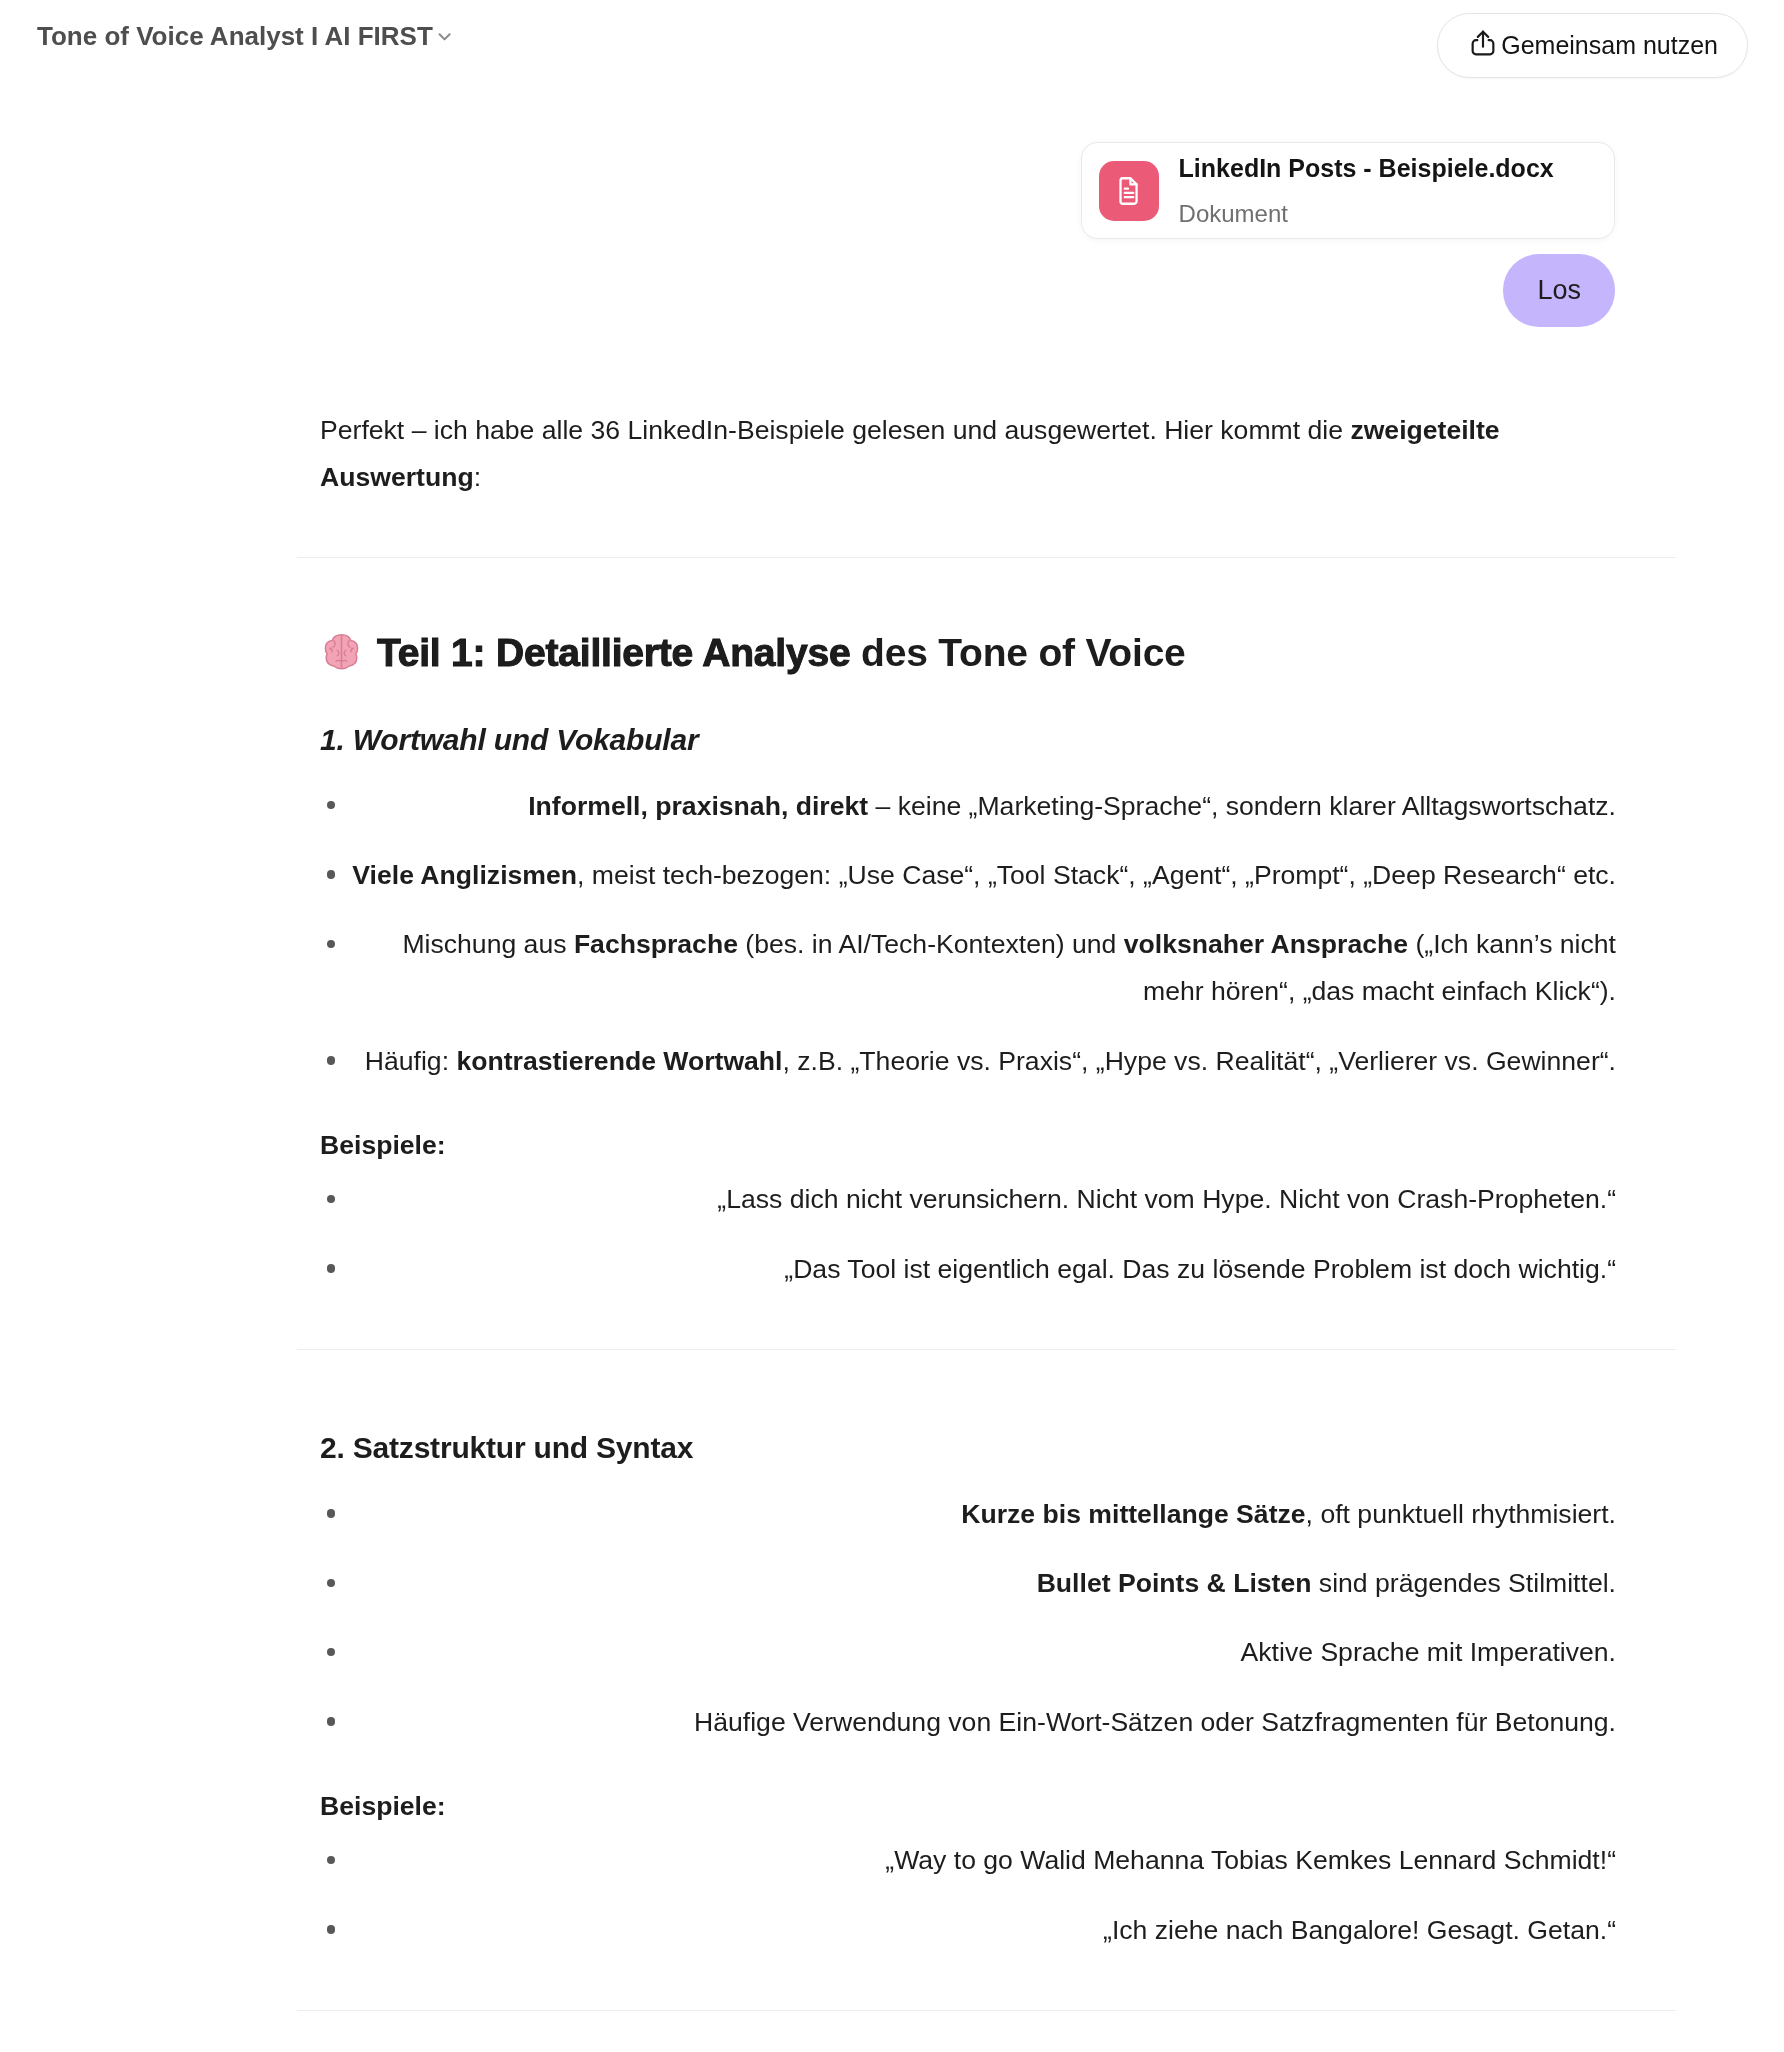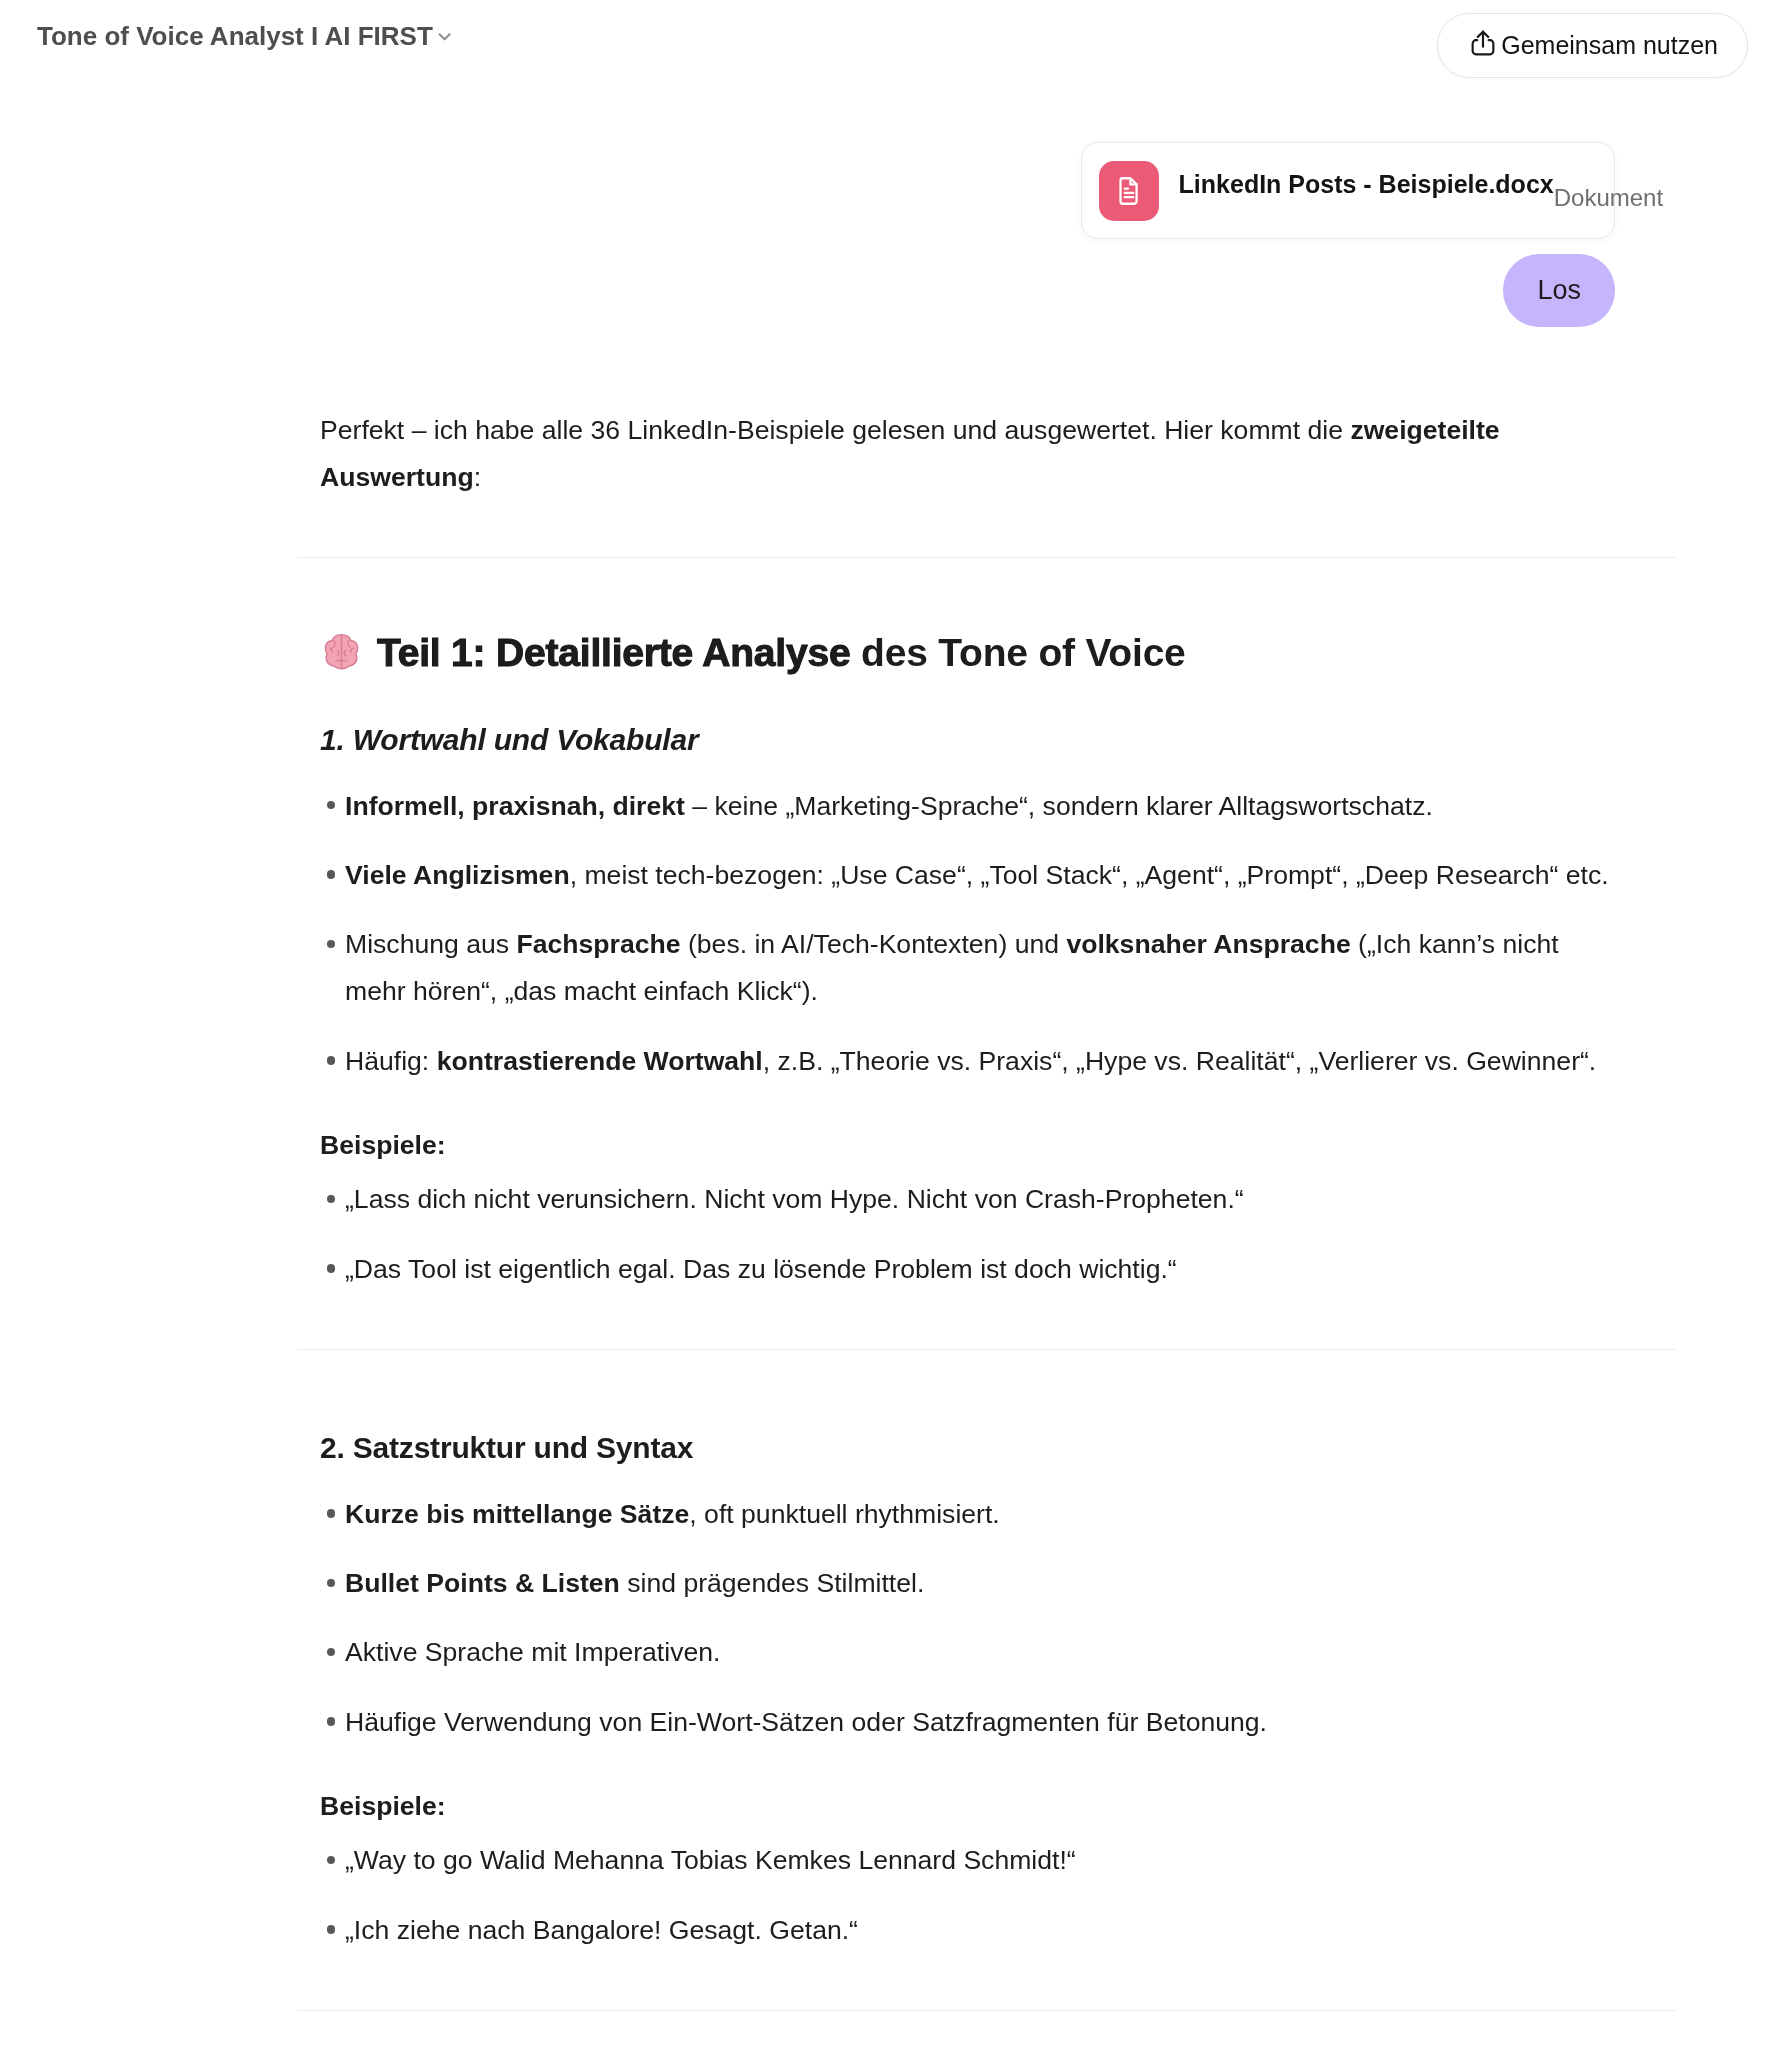--- a/index.html
+++ b/index.html
@@ -21,39 +21,39 @@
     box-shadow:0 0.9px 2.8px rgba(0,0,0,.04);cursor:pointer;white-space:nowrap;
   }
   
   .right-col{position:absolute;top:142px;right:169px;display:flex;flex-direction:column;align-items:flex-end;}
   .file-card{
     box-sizing:border-box;display:flex;align-items:center;gap:19.6px;width:534px;height:97px;
     border:1.9px solid #e9e9e7;border-radius:17px;background:#fff;padding:0 22.4px 0 17px;
     box-shadow:0 1.9px 7.5px rgba(0,0,0,.04);cursor:pointer;
   }
   .file-icon{width:60px;height:60px;border-radius:15px;display:flex;align-items:center;justify-content:center;flex:none;}
-  .file-meta{display:flex;min-width:0;}
+  .file-meta{display:flex;flex-direction:column;min-width:0;justify-content:flex-end;}
   .file-title{font-size:25px;font-weight:700;color:#141414;line-height:32px;white-space:nowrap;}
   .file-sub{font-size:24px;color:#6f6f6f;line-height:30px;margin-top:15px;}
   .user-bubble{
     margin-top:15px;height:73px;border-radius:36px;background:#c4b5fd;
     display:flex;align-items:center;padding:0 34px;font-size:27px;color:#1d1d1d;
   }
   
   .message{position:absolute;left:320px;top:407px;width:1296px;font-size:26.6px;line-height:47px;}
   .message strong{font-weight:700;}
   .md-p{margin:0;}
   .md-hr{border:none;border-top:1.9px solid #ededeb;margin:56px -60px 0 -23px;height:0;}
   .md-h2{margin:69px 0 0;font-size:39px;line-height:51px;font-weight:700;letter-spacing:-0.2px;}
   .md-h2 .emoji{display:inline-block;margin-right:14px;vertical-align:-6.5px;}
   .h2-strong{-webkit-text-stroke:1px #151515;}
   .md-h3{margin:78px 0 0;font-size:30px;line-height:39px;font-weight:700;letter-spacing:-0.2px;}
   .md-h2 + .md-h3{margin-top:35px;font-style:italic;}
   .md-ul{list-style:none;margin:24px 0 0;padding:0;}
-  .md-ul li{position:relative;padding-left:25px;margin:0 0 22.4px 0;}
+  .md-ul li{position:relative;padding-left:25px;margin:0 0 22.4px 0;text-align:right;}
   .md-ul li::before{content:"";position:absolute;left:6.5px;top:18.6px;width:8.4px;height:8.4px;border-radius:50%;background:#585858;}
   .md-label{margin:37px 0 0;font-weight:700;}
   .md-label + .md-ul{margin-top:7.5px;}
 </style>
 </head>
 <body>
 
 <div class="page">
 
   <div class="chat-title">

